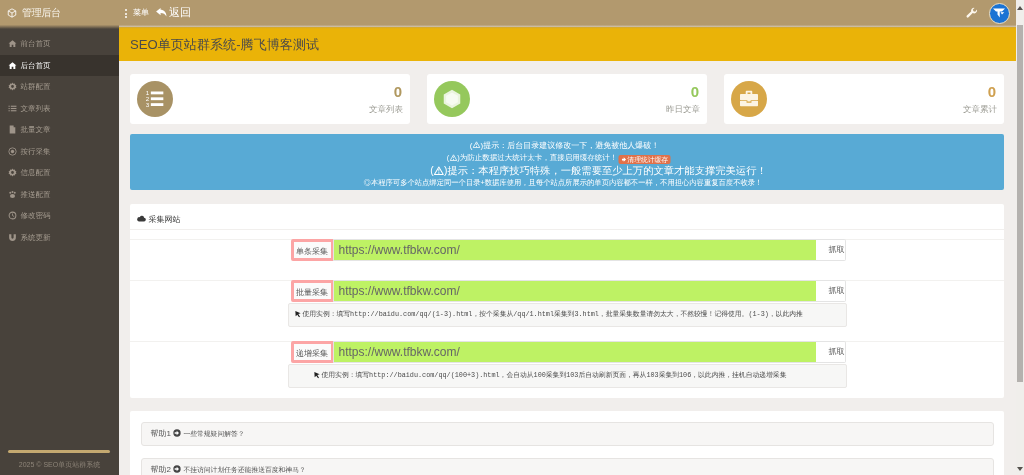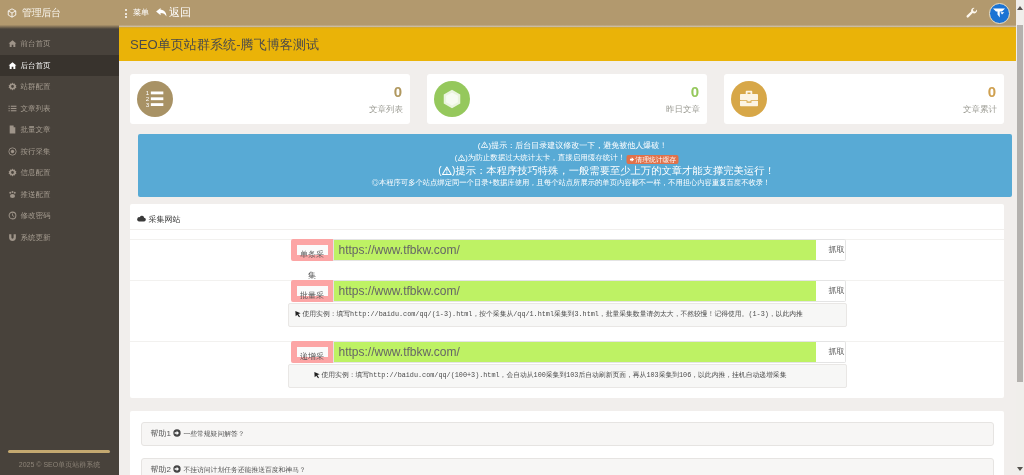--- a/index.html
+++ b/index.html
@@ -34,32 +34,32 @@
 #pagehead { left:119px; top:27px; width:897px; height:34px; background:#eab308; }
 #pagehead h1 { position:absolute; left:11px; top:9px; font-size:13.1px; color:#4a4a4a; font-weight:normal; }
 
 
 .card { position:absolute; top:74px; height:50px; width:280px; background:#fff; border-radius:3px; }
 .card .circ { position:absolute; left:7px; top:6.5px; width:36px; height:36px; border-radius:50%; }
 .card .num { position:absolute; right:8px; top:12px; font-size:15px; font-weight:bold; line-height:11px;}
 .card .lbl { position:absolute; right:7px; top:30px; font-size:8.5px; color:#9b9b93; }
 
 
-#banner { left:138px; top:134px; width:874px; height:63px; background:#58aad5; border-radius:2px; color:#fff; text-align:center; }
+#banner { left:130px; top:134px; width:874px; height:56px; background:#58aad5; border-radius:2px; color:#fff; text-align:center; }
 #banner .bl { height:12.6px; line-height:12.6px; white-space:nowrap; font-size:8px; }
 #banner .big { font-size:10px; }
 #obtn { display:inline-block; background:#e0714a; border-radius:2px; color:#fff; font-size:6.8px; line-height:9.5px; height:9.5px; padding:0 2px; vertical-align:-1.5px; margin-left:1px;}
 
 
 #panel { left:130px; top:204px; width:874px; height:193.5px; background:#fff; border-radius:2px; }
 #panel .phead { position:absolute; left:0; top:0; width:100%; height:26px; border-bottom:1px solid #f1efed; }
 .rline { position:absolute; left:0; width:100%; height:1px; background:#f2f1ef; }
 #panel .phead span { position:absolute; left:18.5px; top:10px; font-size:8px; color:#3a3a3a; }
 .igroup { position:absolute; left:160.5px; width:555px; height:21.5px; }
-.igroup .ilabel { position:absolute; left:0; top:0; width:43px; height:21.5px; line-height:20.5px; text-align:center; background:#fbfbfb; border:6px solid #fca5a5; border-radius:2px 0 0 2px; color:#555; font-size:8px;}
+.igroup .ilabel { position:absolute; left:0; top:0; width:43px; height:21.5px; line-height:20.5px; text-align:center; background:#fbfbfb; border:3px solid #fca5a5; border-radius:2px 0 0 2px; color:#555; font-size:8px;}
 .igroup .ifield { position:absolute; left:42px; top:0; width:484px; height:21.5px; line-height:20px; border:1px solid #e4e4e4; background:#bef264; color:#666; padding-left:5px; font-size:12px;}
 .igroup .ibtn { position:absolute; left:525px; top:0; width:30px; height:21.5px; line-height:20px; text-align:right; border:1px solid #e4e4e4; border-left:none; background:#fff; border-radius:0 2px 2px 0; color:#555; font-size:8px;font-family:Liberation Mono, monospace;}
 .hint { position:absolute; left:157.5px; width:559.5px; height:23.5px; background:#f7f7f6; border:1px solid #e9e7e5; border-radius:2px; font-size:6.8px; color:#4a4a4a; line-height:21.5px; padding-left:5px; white-space:nowrap; overflow:hidden; font-family:"Liberation Mono", monospace;}
 
 
 #hpanel { left:130px; top:410.5px; width:874px; height:80px; background:#fff; border-radius:2px; }
 .hbox { position:absolute; left:11px; width:853px; height:24.3px; background:#f7f6f5; border:1px solid #e6e4e2; border-radius:3px; font-size:8px; color:#555; line-height:22.3px; padding-left:8.5px; }
 .hbox a { font-size:6.8px; color:#555; text-decoration:none; }
 
 

